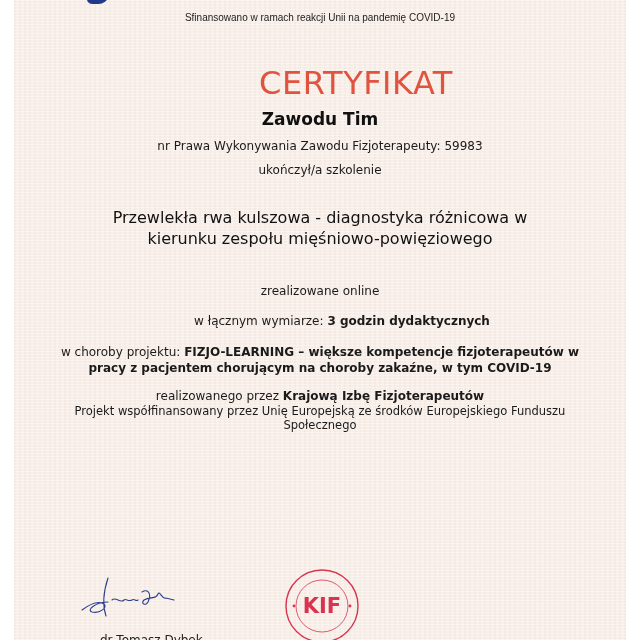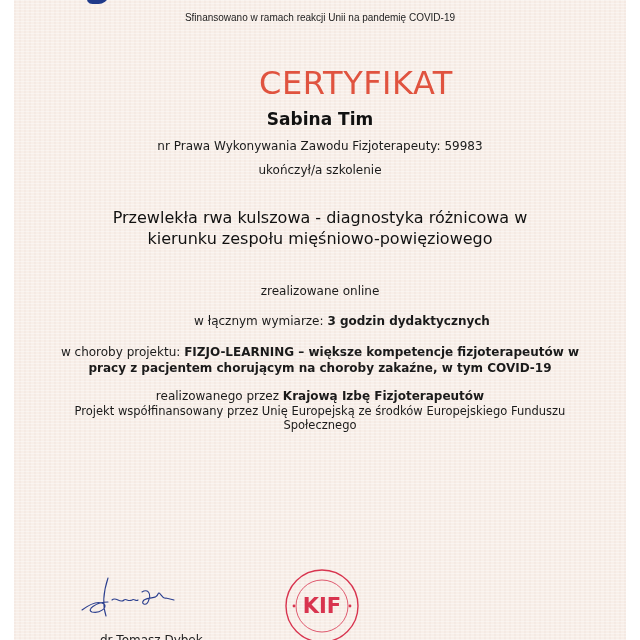--- a/index.html
+++ b/index.html
@@ -43,21 +43,21 @@
   </style>
 </head>
 <body>
 
 <div class="paper"></div>
 <div class="swoosh"></div>
 
 <div class="line funding">Sfinansowano w ramach reakcji Unii na pandemię COVID-19</div>
 
 <div class="line title">CERTYFIKAT</div>
-<div class="line name">Sabina Tim</div>
+<div class="line name">Zawodu Tim</div>
 
 <div class="line license">
   <span>nr Prawa Wykonywania Zawodu Fizjoterapeuty:</span>
   <b>59983</b>
 </div>
 
 <div class="line completed">ukończył/a szkolenie</div>
 
 <div class="line course">
   <div>Przewlekła rwa kulszowa - diagnostyka różnicowa w</div>

